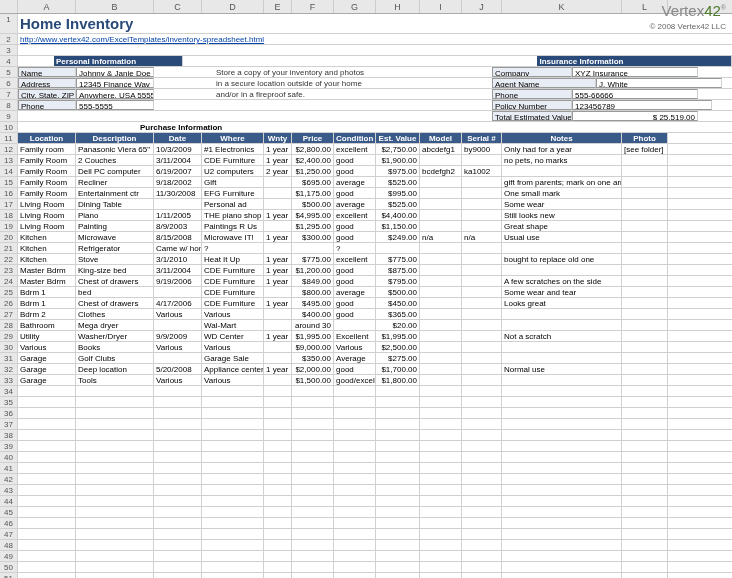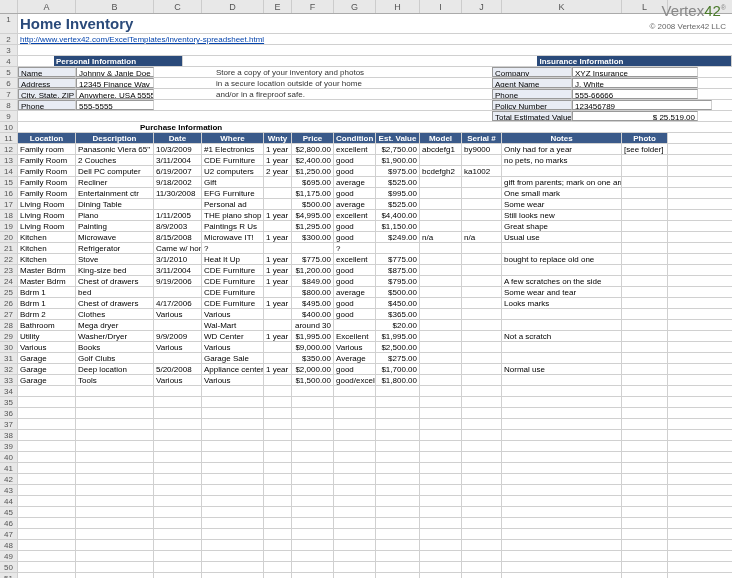--- a/index.html
+++ b/index.html
@@ -77,21 +77,21 @@
         <div class="info-label" style="width:80px">Company</div>
         <div class="info-val " style="width:126px">XYZ Insurance</div>
       </div>
       <div class="row">
         <div class="rownum">6</div>
         <div class="info-label wA">Address</div>
         <div class="info-val wB">12345 Finance Way</div>
         <div style="width:60px;border:none"></div>
         <div class="store-note" style="width:180px;border:none">in a secure location outside of your home</div>
         <div style="width:98px;border:none"></div>
-        <div class="info-label" style="width:80px">Agent Name</div>
+        <div class="info-label" style="width:104px">Agent Name</div>
         <div class="info-val " style="width:126px">J. White</div>
       </div>
       <div class="row">
         <div class="rownum">7</div>
         <div class="info-label wA">City, State, ZIP</div>
         <div class="info-val wB">Anywhere, USA 55555</div>
         <div style="width:60px;border:none"></div>
         <div class="store-note" style="width:180px;border:none">and/or in a fireproof safe.</div>
         <div style="width:98px;border:none"></div>
         <div class="info-label" style="width:80px">Phone</div>
@@ -357,21 +357,21 @@
         <div class="wA ">Bdrm 1</div>
         <div class="wB ">Chest of drawers</div>
         <div class="wC ">4/17/2006</div>
         <div class="wD ">CDE Furniture</div>
         <div class="wE ">1 year</div>
         <div class="wF num">$495.00</div>
         <div class="wG ">good</div>
         <div class="wH num">$450.00</div>
         <div class="wI "></div>
         <div class="wJ "></div>
-        <div class="wK ">Looks marks</div>
+        <div class="wK ">Looks great</div>
         <div class="wL "></div>
       </div>
       <div class="row">
         <div class="rownum">27</div>
         <div class="wA ">Bdrm 2</div>
         <div class="wB ">Clothes</div>
         <div class="wC ">Various</div>
         <div class="wD ">Various</div>
         <div class="wE "></div>
         <div class="wF num">$400.00</div>

